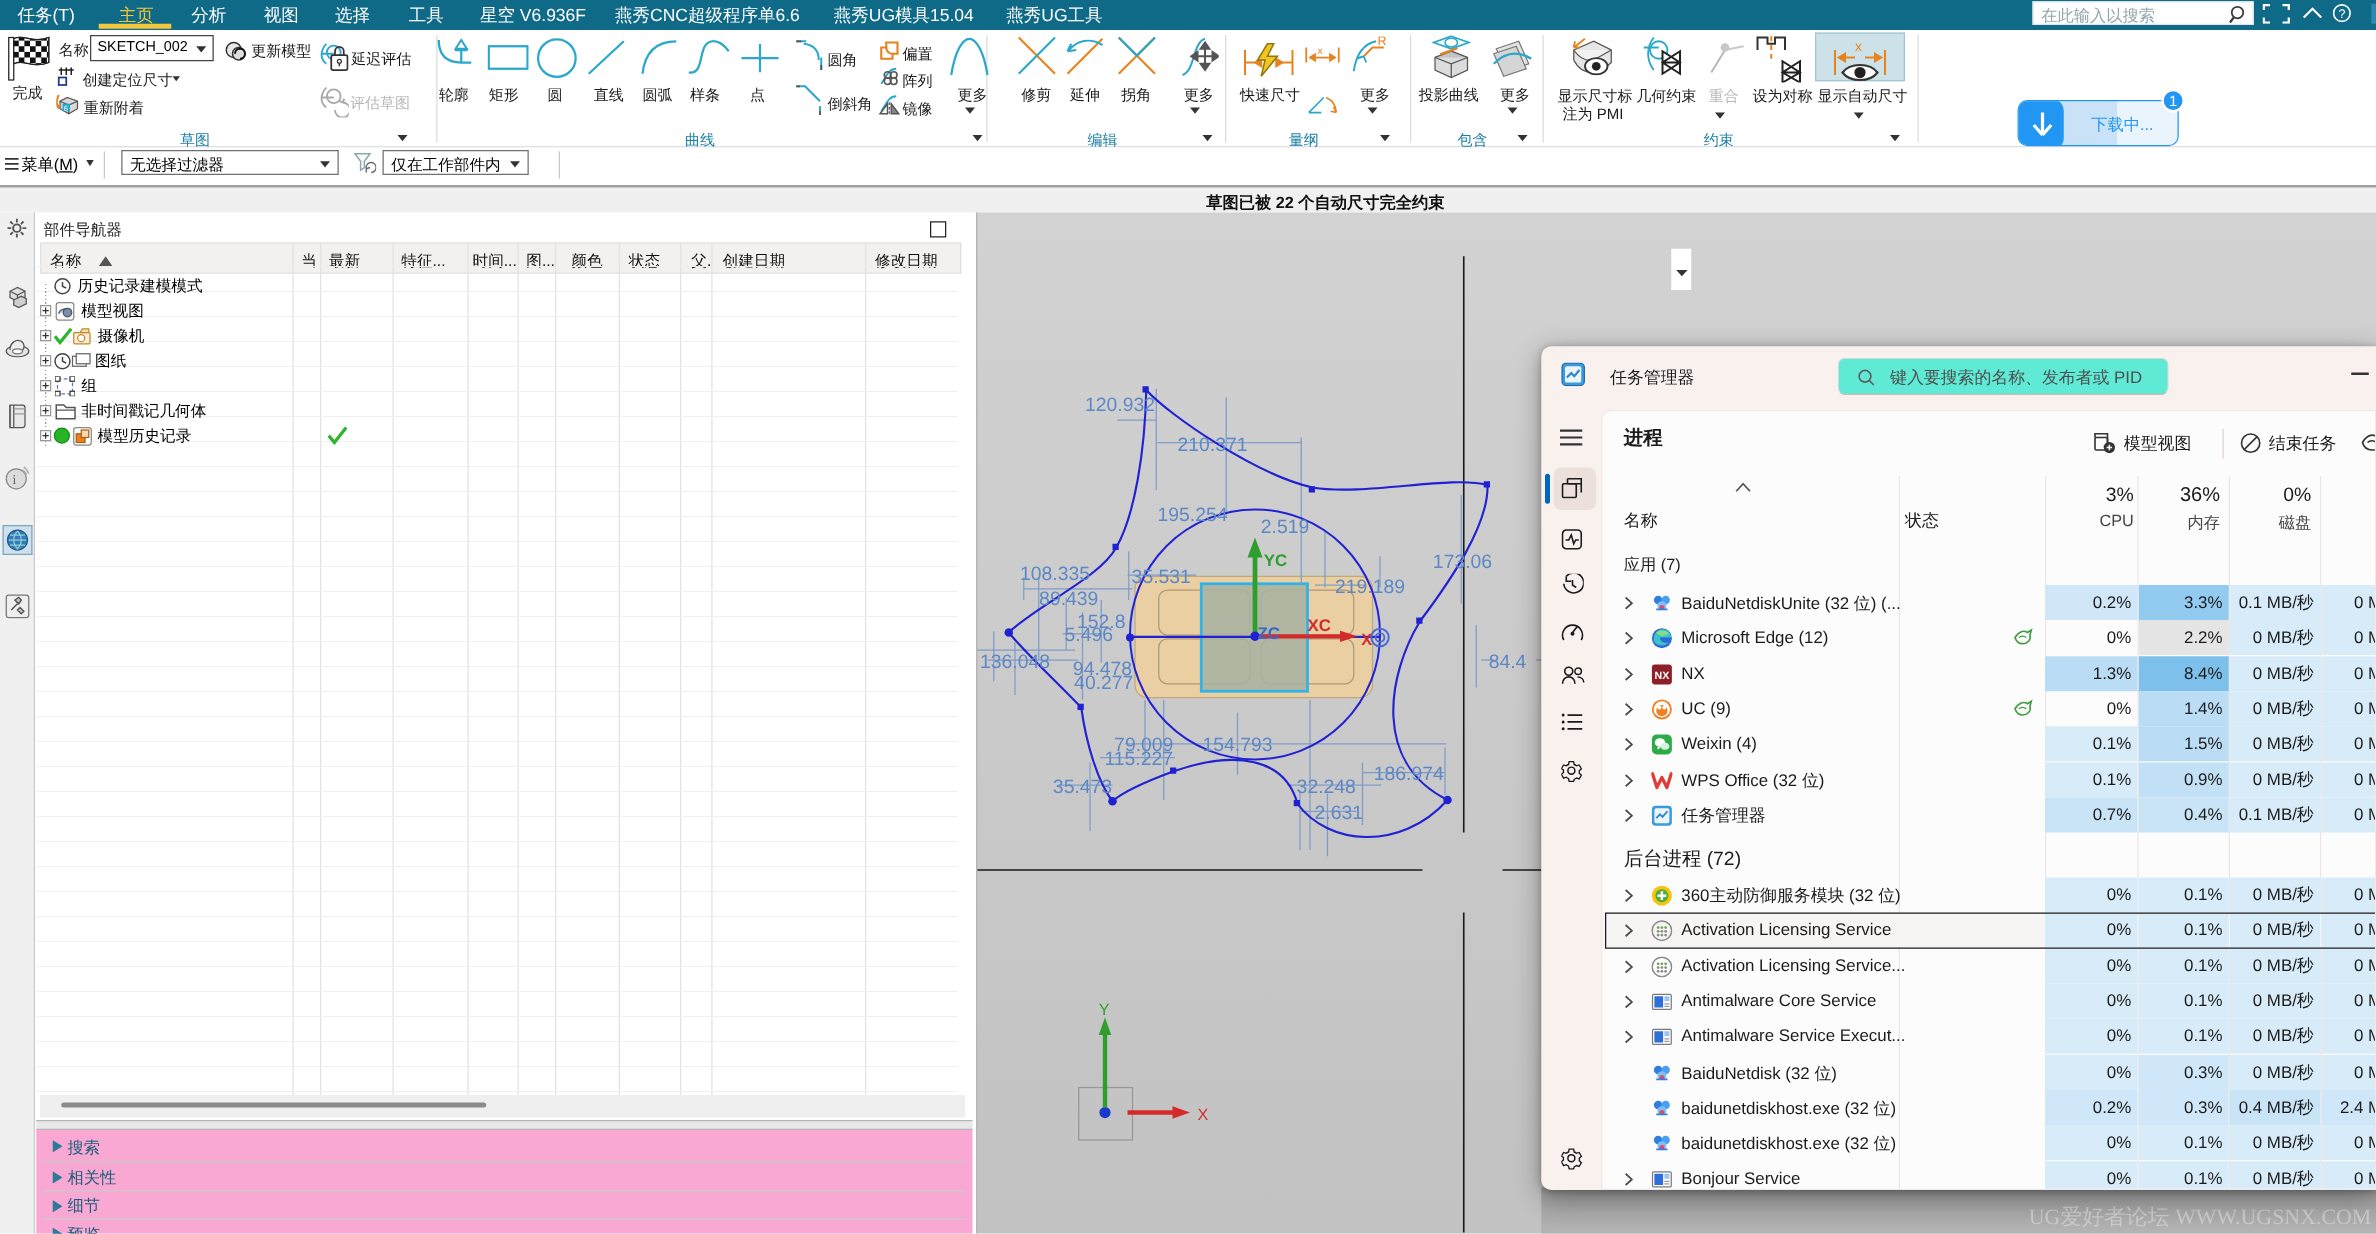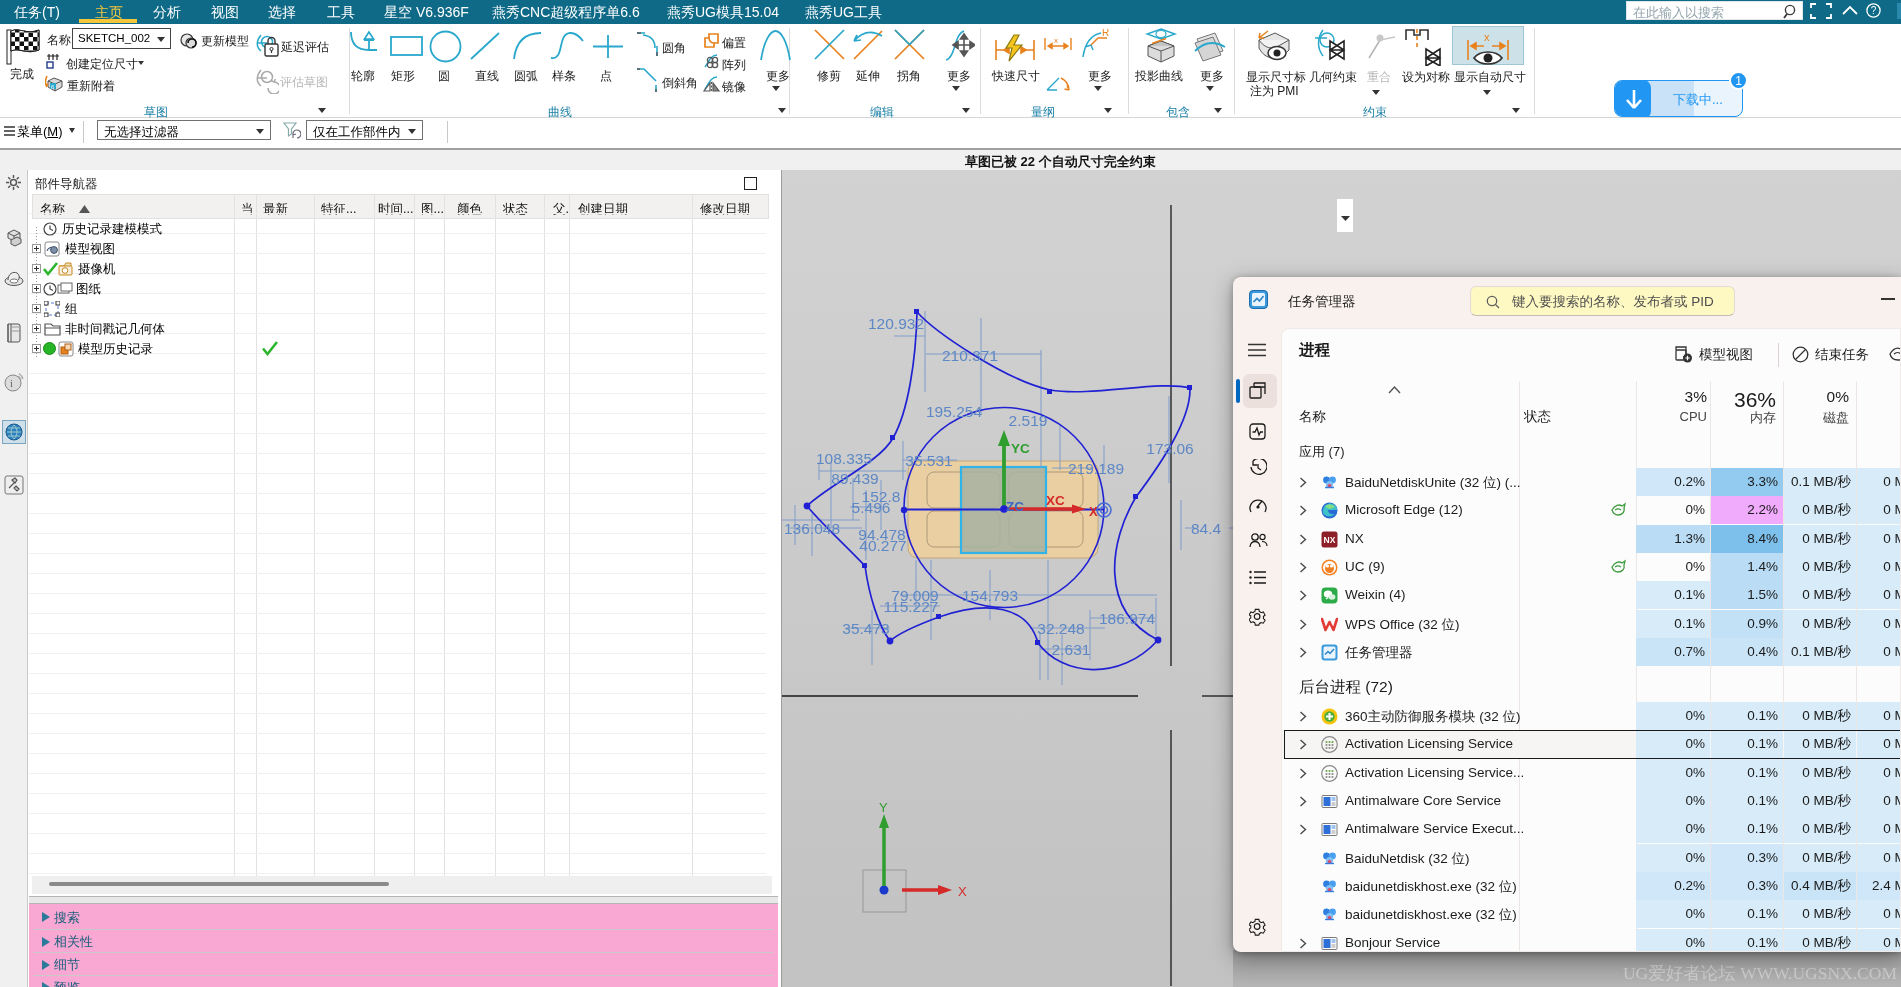--- a/index.html
+++ b/index.html
@@ -688,21 +688,21 @@
     <text x="1897" y="979" font-size="17.5" fill="#cccccc" fill-opacity="0.95" text-anchor="end" font-family="Liberation Serif">UG爱好者论坛 WWW.UGSNX.COM</text>
   </svg>
 </div>
 <div id="taskmgr" class="abs">
   <svg class="abs" style="left:16px;top:13px" width="19" height="19" viewBox="0 0 19 19">
       <rect x="0.5" y="0.5" width="18" height="18" rx="3.5" fill="#3a9adc" stroke="#1d6eb0"></rect>
       <rect x="3" y="3" width="13" height="13" rx="1.5" fill="#eaf4fc"></rect>
       <path d="M4.5 12 L8 8.5 L10.5 11 L14.5 6" fill="none" stroke="#2e86c8" stroke-width="1.7"></path>
     </svg>
   <span class="abs" style="left:55px;top:16px;font-size:13.5px;color:#1a1a1a">任务管理器</span>
-  <div class="abs" style="left:237px;top:9px;width:265px;height:30px;background:#fef9c3;border:1px solid #e3dad7;border-bottom:1.5px solid #c5bcb9;border-radius:6px">
+  <div class="abs" style="left:237px;top:9px;width:265px;height:30px;background:#5eead4;border:1px solid #e3dad7;border-bottom:1.5px solid #c5bcb9;border-radius:6px">
     <svg class="abs" style="left:15px;top:8px" width="14" height="14" viewBox="0 0 14 14">
         <circle cx="6" cy="6" r="4.7" fill="none" stroke="#5f5f5f" stroke-width="1.3"></circle>
         <line x1="9.5" y1="9.5" x2="13" y2="13" stroke="#5f5f5f" stroke-width="1.3"></line>
       </svg>
     <span class="abs" style="left:41px;top:6px;font-size:13.5px;color:#4f4f4f">键入要搜索的名称、发布者或 PID</span>
   </div>
   <div class="abs" style="left:648px;top:21px;width:14px;height:1.5px;background:#333"></div>
 
   <svg class="abs" style="left:15px;top:66px" width="18" height="14" viewBox="0 0 18 14">
       <path d="M0 1.5 H18 M0 7 H18 M0 12.5 H18" stroke="#333" stroke-width="1.7"></path>
@@ -778,21 +778,21 @@
     <div class="abs" style="left:501px;top:52px;width:1px;height:572px;background:#ece6e4"></div>
     <div class="abs" style="left:574px;top:52px;width:1px;height:572px;background:#ece6e4"></div>
 
     <svg class="abs" style="left:106px;top:57px" width="13" height="8" viewBox="0 0 13 8">
         <path d="M1 7 L6.5 1 L12 7" fill="none" stroke="#555" stroke-width="1.4"></path>
       </svg>
     <span class="abs" style="left:17px;top:79px">名称</span>
     <span class="abs" style="left:242px;top:79px">状态</span>
     <div class="abs" style="left:354px;top:59px;width:71px;height:18px;text-align:right;font-size:15.5px">3%</div>
     <div class="abs" style="left:354px;top:80px;width:71px;height:16px;text-align:right;color:#454545;font-size:13px">CPU</div>
-    <div class="abs" style="left:428px;top:59px;width:66px;height:18px;text-align:right;font-size:21px">36%</div>
+    <div class="abs" style="left:428px;top:59px;width:66px;height:18px;text-align:right;font-size:16px">36%</div>
     <div class="abs" style="left:428px;top:80px;width:66px;height:16px;text-align:right;color:#454545;font-size:13px">内存</div>
     <div class="abs" style="left:501px;top:59px;width:66px;height:18px;text-align:right;font-size:15.5px">0%</div>
     <div class="abs" style="left:501px;top:80px;width:66px;height:16px;text-align:right;color:#454545;font-size:13px">磁盘</div>
     <div class="abs" style="left:574px;top:59px;width:74px;height:18px;text-align:right;font-size:15.5px">0%</div>
     <div class="abs" style="left:574px;top:80px;width:74px;height:16px;text-align:right;color:#454545;font-size:13px">网络</div>
     <span class="abs" style="left:17px;top:114px;font-size:13px">应用 (7)</span>
     <div id="tmrows">
       <div class="abs" style="left:0;top:139px;width:660px;height:28px">
           <svg class="abs" style="left:17px;top:9px" width="8" height="11" viewBox="0 0 8 11">
             <path d="M1.5 1 L6.5 5.5 L1.5 10" fill="none" stroke="#4a4a4a" stroke-width="1.4"></path>
@@ -818,21 +818,21 @@
             <circle cx="8.5" cy="8.5" r="8" fill="#2a6ad4"></circle>
             <path d="M2 11 C1 5 6 1 10 1.5 C14 2 16 5 16 8 L7 8 C7 11 10 13 14 12 C11 15.5 4 15 2 11 Z" fill="#3fc1c9"></path>
             <path d="M4 4 C7 1.5 12 2 14 5 L9 7 C6 6 4.5 5 4 4 Z" fill="#8ee07c" opacity="0.9"></path>
           </svg>
           <span class="abs" style="left:63px;top:6px;white-space:nowrap">Microsoft Edge (12)</span>
           <svg class="abs" style="left:328px;top:6px" width="19" height="16" viewBox="0 0 19 16">
             <path d="M2 8 C5 3 9 2 12 4 L15 2 L14 6 C15 10 12 13 8 13 C5 13 3 11 2 8 Z" fill="none" stroke="#3f9c3f" stroke-width="1.3"></path>
             <path d="M5 8 C7 6.5 9 6.5 11 8" fill="none" stroke="#3f9c3f" stroke-width="1.1"></path>
           </svg>
           <div class="cell k1" style="">0%</div>
-          <div class="cell k2" style="background:#f0abfc;">2.2%</div>
+          <div class="cell k2" style="background:#e5e5e5;">2.2%</div>
           <div class="cell k3" style="background:#d7ebf9;">0 MB/秒</div>
           <div class="cell k4" style="background:#d7ebf9;">0 MB/秒</div>
         </div>
       <div class="abs" style="left:0;top:196px;width:660px;height:28px">
           <svg class="abs" style="left:17px;top:9px" width="8" height="11" viewBox="0 0 8 11">
             <path d="M1.5 1 L6.5 5.5 L1.5 10" fill="none" stroke="#4a4a4a" stroke-width="1.4"></path>
           </svg>
           <svg class="abs" style="left:39px;top:6px" width="17" height="17" viewBox="0 0 17 17">
             <rect x="0.5" y="0.5" width="16" height="16" rx="2.5" fill="#8c1f28"></rect>
             <text x="8.5" y="12" font-size="8.5" fill="#fff" text-anchor="middle" font-weight="bold" font-family="Liberation Sans">NX</text>

